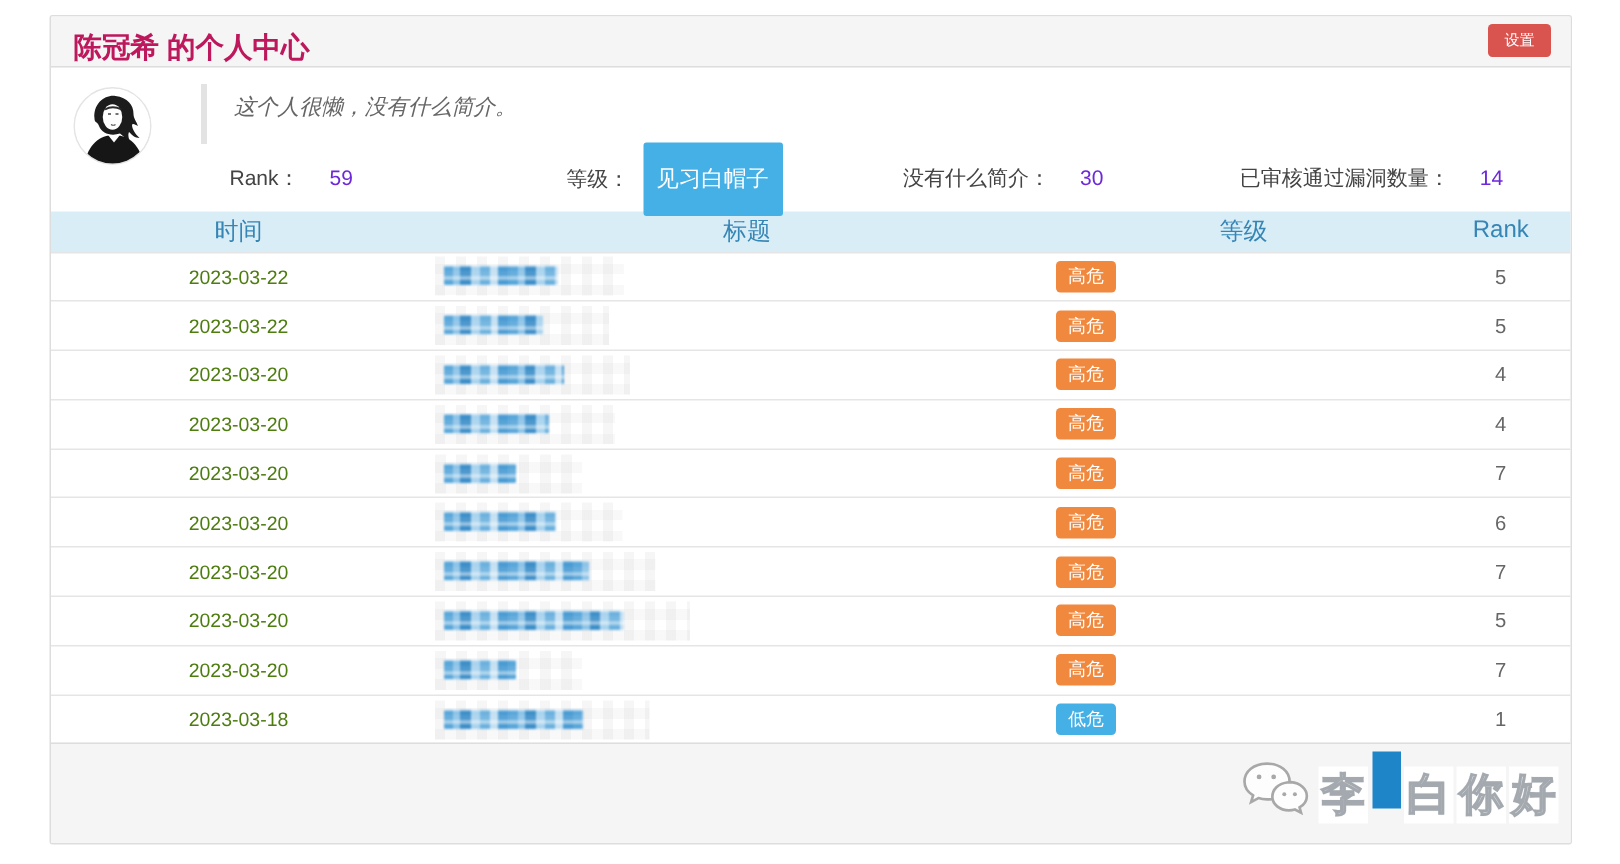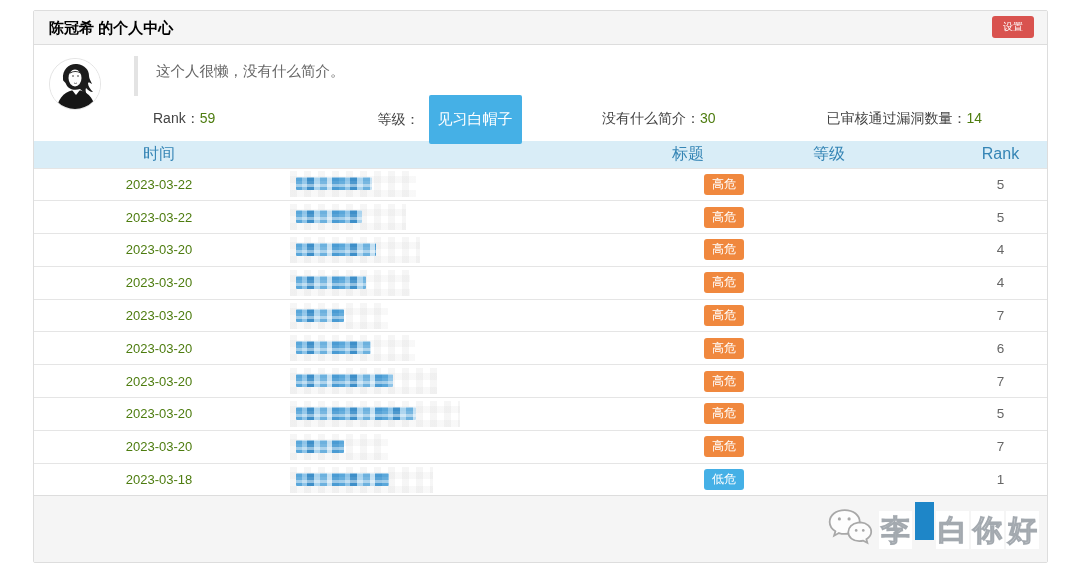--- a/index.html
+++ b/index.html
@@ -3,43 +3,43 @@
 <meta charset="utf-8">
 <style>
   * { margin:0; padding:0; box-sizing:border-box; }
   html,body { width:1080px; height:576px; background:#fff; overflow:hidden;
     font-family:"Liberation Sans","DejaVu Sans",sans-serif; }
   .panel { position:absolute; left:33px; top:10px; width:1015px; height:553px;
     border:1px solid #ddd; border-radius:2px; background:#fff; }
   
   .panel-heading { position:relative; height:34px; background:#f5f5f5;
     border-bottom:1px solid #ddd; padding:8px 15px; }
-  .panel-title { font-size:15px; font-weight:bold; color:#000000; }
+  .panel-title { font-size:19px; font-weight:bold; color:#be185d; }
   .settings-btn { position:absolute; right:13px; top:5px; background:#d9534f; color:#fff;
     border:none; font-size:10px; padding:4px 11px; border-radius:3px; cursor:pointer;
     font-family:inherit; }
   
   .profile { position:relative; height:96px; padding:11px 15px 0 15px; }
   .avatar { position:absolute; left:15px; top:13px; width:52px; height:52px;
     border-radius:50%; overflow:hidden; border:1px solid #e4e4e4; background:#fff; }
   .profile-right { margin-left:85px; }
   .bio-quote { border-left:4px solid #e3e3e3; padding:2px 0 2px 18px; height:40px;
-    font-family:"Liberation Serif","DejaVu Serif",serif; 
+    font-family:"Liberation Serif","DejaVu Serif",serif; font-style:italic;
     font-size:14.5px; color:#666; display:flex; align-items:flex-start; padding-top:6px; }
   .stats-row { display:flex; margin-top:8px; height:30px; align-items:center; }
   .stat { width:25%; padding-left:19px; font-size:14px; color:#444; white-space:nowrap; }
-  .stat .val { margin-left:0; color:#4d7c0f; }
+  .stat .val { margin-left:20px; color:#6d28d9; }
   .level-badge { display:inline-block; margin-left:9px; background:#45b0e6; color:#fff;
     font-size:15px; padding:15px 9px; border-radius:2px; }
   
   table { width:100%; border-collapse:collapse; table-layout:fixed; }
   thead th { height:27px; background:#d9edf7; color:#3585b5; font-size:16px;
     font-weight:normal; }
   th.col-0, th.col-2, th.col-3 { text-align:center; }
-  th.col-1 { text-align:right; padding-left:8px; }
+  th.col-1 { text-align:center; padding-left:8px; }
   tbody td { height:32.8px; border-top:1px solid #e5e5e5; font-size:13px; }
   td.c-date { text-align:center; color:#4d7c0f; }
   td.c-title { text-align:left; padding-left:6px; }
   td.c-sev { text-align:left; }
   td.c-rank { text-align:center; color:#666; font-size:13.5px; }
   .sev-badge { display:inline-block; color:#fff; font-size:12px; padding:2px 8px;
     border-radius:3px; }
   
   .mosaic-band { display:inline-block; vertical-align:middle; padding:6px 44px 7px 6px;
     background-image:

